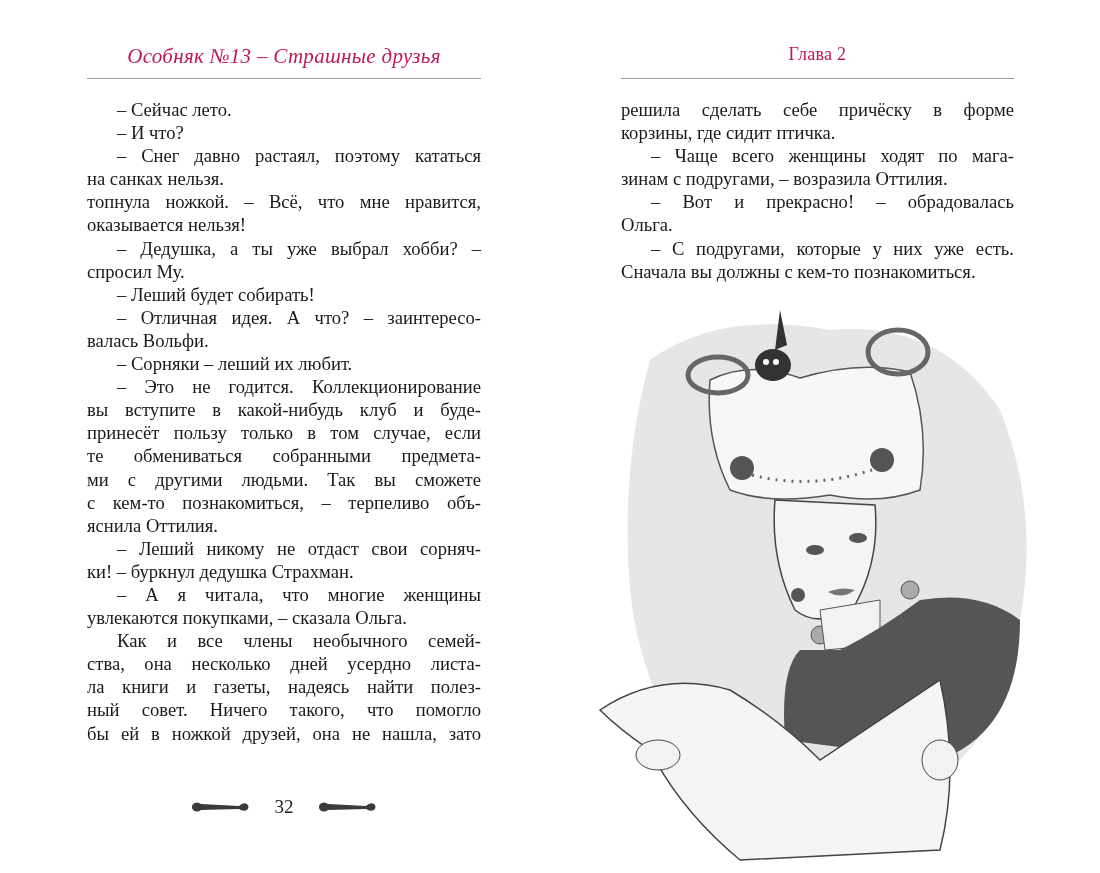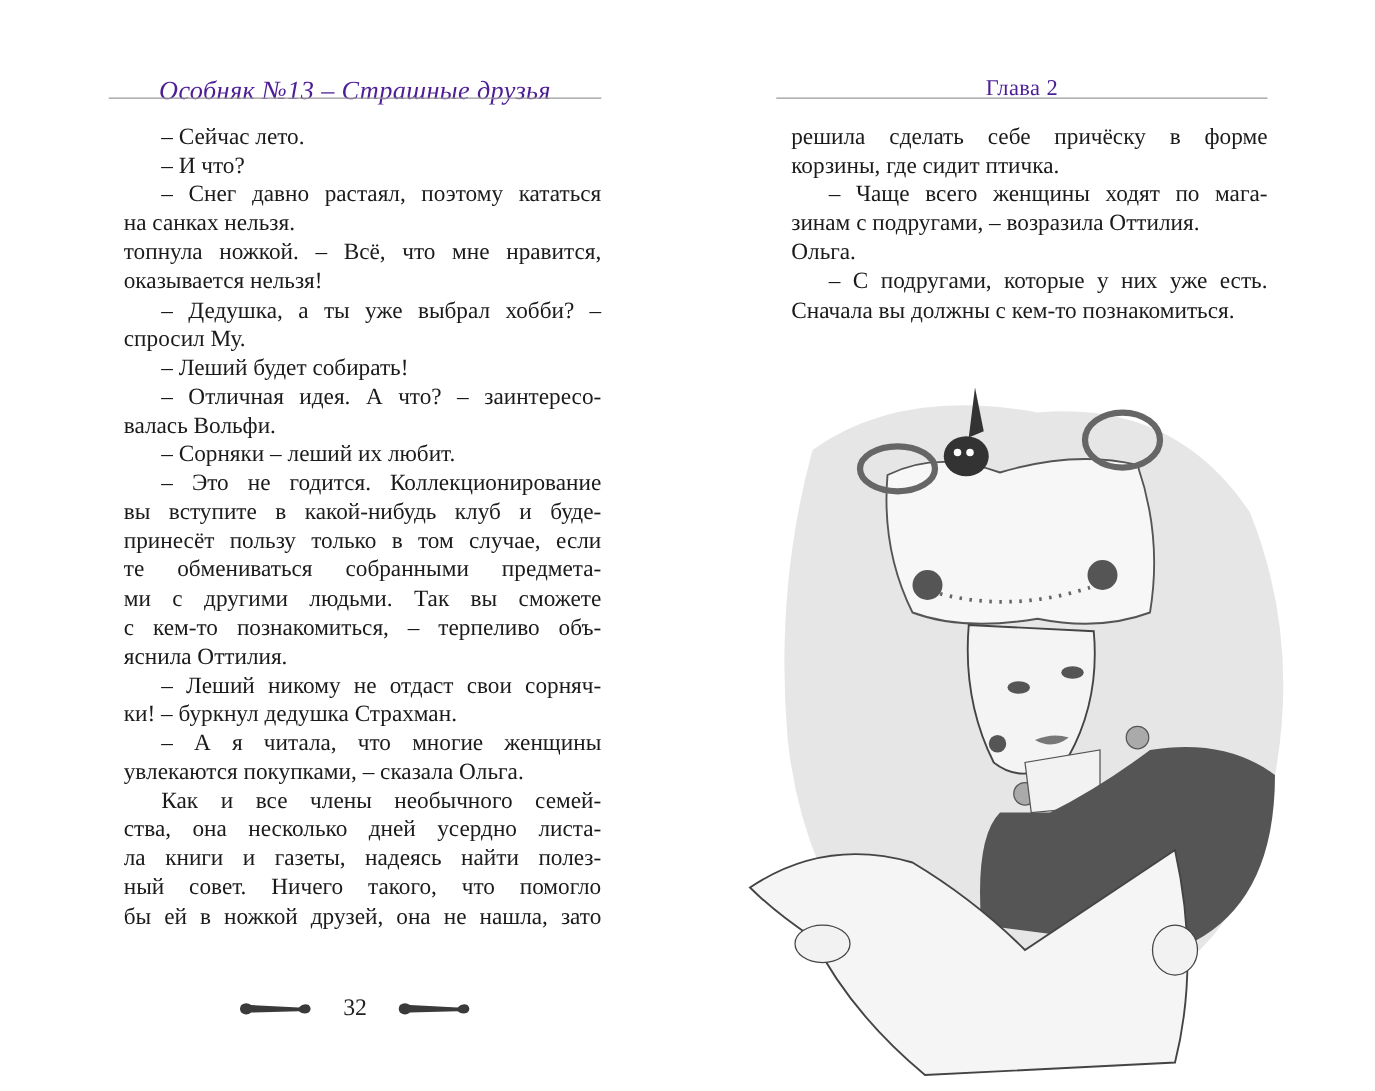--- a/index.html
+++ b/index.html
@@ -5,29 +5,29 @@
     html, body { margin: 0; padding: 0; }
     body {
       width: 1100px; height: 873px; background: #ffffff; position: relative; overflow: hidden;
       font-family: "DejaVu Serif", "Liberation Serif", serif; color: #1a1a1a;
     }
     .page { position: absolute; top: 0; height: 873px; }
     .page-left { left: 87px; width: 394px; }
     .page-right { left: 621px; width: 393px; }
 
     .running-head {
-      position: absolute; top: 60px; left: 0; right: 0; text-align: center;
+      position: absolute; top: 44px; left: 0; right: 0; text-align: center;
       font-family: "Liberation Serif", "DejaVu Serif", serif; font-size: 21px; letter-spacing: 0.3px;
-      color: #4c1d95; font-style: italic;
+      color: #be185d; font-style: italic;
     }
     .page-right .running-head { font-style: normal; font-size: 18px; }
     .head-rule { position: absolute; top: 78px; left: 0; right: 0; height: 1px; background: #9a9a9a; }
 
     .text {
-      position: absolute; top: 98px; left: 12px; right: 0;
+      position: absolute; top: 98px; left: 0; right: 0;
       font-family: "Liberation Serif", "DejaVu Serif", serif; font-size: 18.6px; line-height: 23.1px;
       text-align: justify;
     }
     .line { display: block; white-space: nowrap; height: 23.1px; text-align-last: justify; text-align: justify; }
     .line.last { text-align-last: left; }
     .line.indent { padding-left: 30px; }
 
     .folio {
       position: absolute; top: 792px; left: 0; right: 0; height: 30px;
       display: flex; justify-content: center; align-items: center; gap: 24px;
@@ -85,20 +85,21 @@
 </div>
 
 <div class="page page-right">
   <div class="running-head">Глава 2</div>
   <div class="head-rule"></div>
   <div class="text" id="right-text">
       <span class="line">решила сделать себе причёску в форме</span>
       <span class="line last">корзины, где сидит птичка.</span>
       <span class="line indent">– Чаще всего женщины ходят по мага-</span>
       <span class="line last">зинам с подругами, – возразила Оттилия.</span>
+      <span class="line indent">– Вот и прекрасно! – обрадовалась</span>
       <span class="line last">Ольга.</span>
       <span class="line indent">– С подругами, которые у них уже есть.</span>
       <span class="line last">Сначала вы должны с кем-то познакомиться.</span>
     </div>
 </div>
 
 <svg class="illustration" viewBox="0 0 470 583">
 
   <path d="M70 70 Q140 20 250 40 Q360 30 420 120 Q460 220 440 330 Q430 420 380 470 L120 480 Q60 400 50 300 Q40 180 70 70 Z" fill="#e6e6e6"></path>
 

